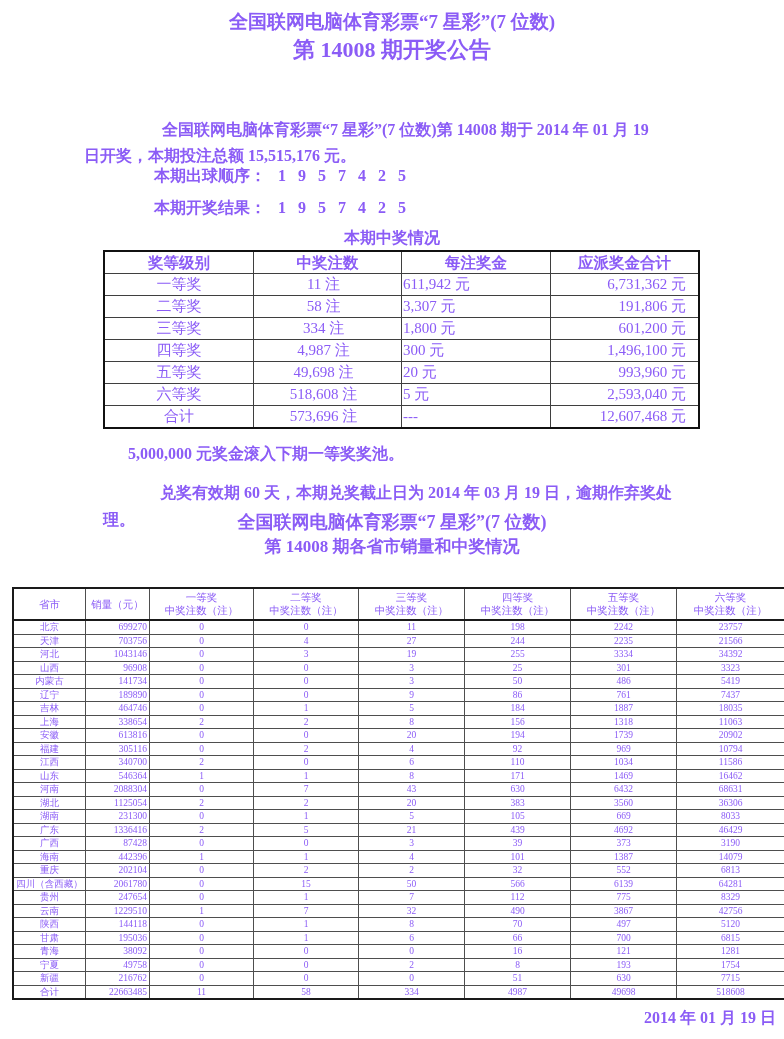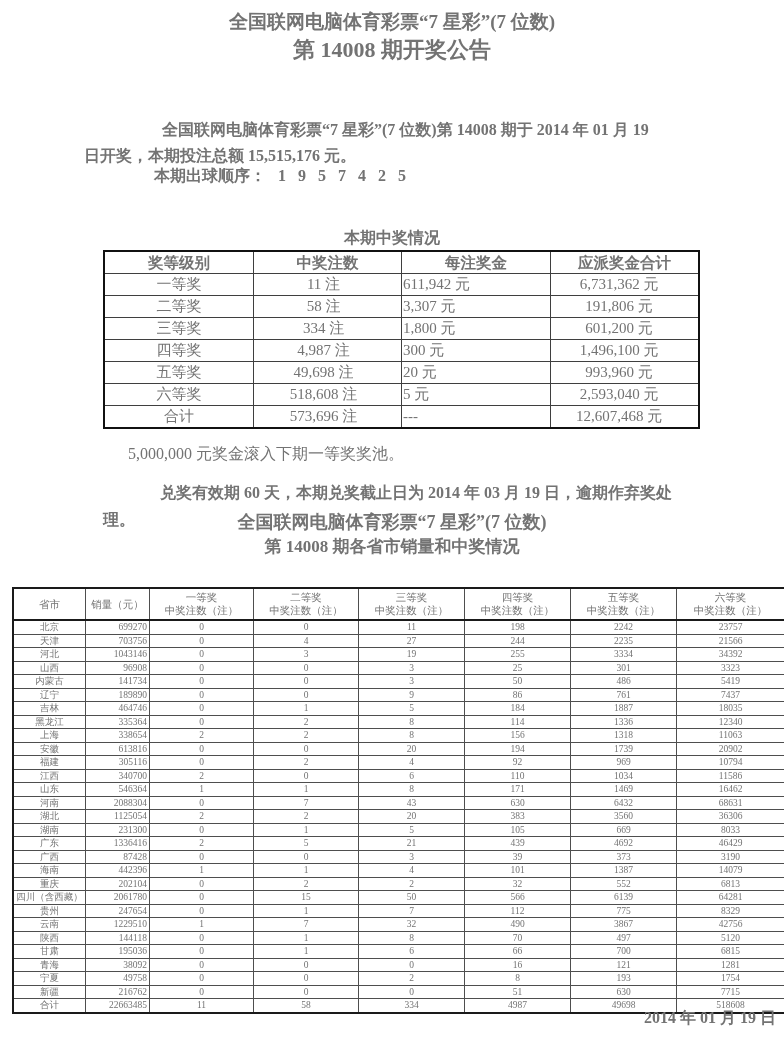--- a/index.html
+++ b/index.html
@@ -1,18 +1,18 @@
 <!DOCTYPE html>
 <html><head>
 <meta charset="utf-8">
 <style>
   html,body{margin:0;padding:0;background:#e8e8e8;}
   .page{
     position:relative;width:784px;height:1039px;background:#ffffff;
-    font-family:"Liberation Serif","DejaVu Serif",serif;color:#737373;
+    font-family:"Liberation Serif","DejaVu Serif",serif;color:#8b5cf6;
     overflow:hidden;margin:0 auto;
   }
   .doc-title{position:absolute;left:0;width:100%;text-align:center;font-weight:bold;}
   .t1{top:9px;font-size:19px;}
   .t2{top:35px;font-size:22px;}
   .t3{top:510px;font-size:18px;}
   .t4{top:535px;font-size:17px;}
   .intro{
     position:absolute;top:101px;left:84px;width:577px;
     font-size:16px;font-weight:bold;line-height:26px;
@@ -30,23 +30,23 @@
   #prize-table th,#prize-table td{
     border:1px solid #3f3f3f;height:19px;line-height:19px;padding:1px;
     font-size:15px;overflow:hidden;white-space:nowrap;
   }
   #prize-table th{font-weight:bold;font-size:15.5px;text-align:center;}
   #prize-table th:nth-child(1){width:146px;} #prize-table th:nth-child(2){width:145px;}
   #prize-table th:nth-child(3){width:146px;} #prize-table th:nth-child(4){width:145px;}
   #prize-table td:nth-child(1){text-align:center;}
   #prize-table td:nth-child(2){text-align:center;padding-right:9px;}
   #prize-table td:nth-child(3){text-align:left;padding-right:10px;}
-  #prize-table td:nth-child(4){text-align:center;padding-right:12px;}
-
-  .rollover{position:absolute;top:428px;left:128px;font-size:16px;font-weight:normal;}
+  #prize-table td:nth-child(4){text-align:right;padding-right:12px;}
+
+  .rollover{position:absolute;top:428px;left:128px;font-size:16px;font-weight:bold;}
   .redeem{
     position:absolute;top:463px;left:103px;width:581px;
     font-size:16px;font-weight:bold;line-height:27px;
     text-indent:57px;word-break:break-all;
   }
 
   #province-table{
     position:absolute;top:587px;left:12px;width:763px;
     border-collapse:collapse;table-layout:fixed;border:2px solid #1a1a1a;
   }
@@ -77,20 +77,23 @@
 <div class="page">
 
   <div class="doc-title t1">全国联网电脑体育彩票“7 星彩”(7 位数)</div>
   <div class="doc-title t2">第 14008 期开奖公告</div>
 
   <p class="intro">全国联网电脑体育彩票“7 星彩”(7 位数)第 14008 期于 2014 年 01 月 19 日开奖，本期投注总额 15,515,176 元。</p>
 
   <div class="kv order">
     <span>本期出球顺序：</span><span class="digits">1 9 5 7 4 2 5</span>
   </div>
+  <div class="kv result">
+    <span>本期开奖结果：</span><span class="digits">1 9 5 7 4 2 5</span>
+  </div>
 
   <div class="cap">本期中奖情况</div>
 
   <table id="prize-table">
     <thead>
       <tr>
           <th>奖等级别</th>
           <th>中奖注数</th>
           <th>每注奖金</th>
           <th>应派奖金合计</th>
@@ -246,30 +249,20 @@
         </tr>
         <tr>
           <td>吉林</td>
           <td>464746</td>
           <td>0</td>
           <td>1</td>
           <td>5</td>
           <td>184</td>
           <td>1887</td>
           <td>18035</td>
-        </tr>
-        <tr>
-          <td>黑龙江</td>
-          <td>335364</td>
-          <td>0</td>
-          <td>2</td>
-          <td>8</td>
-          <td>114</td>
-          <td>1336</td>
-          <td>12340</td>
         </tr>
         <tr>
           <td>上海</td>
           <td>338654</td>
           <td>2</td>
           <td>2</td>
           <td>8</td>
           <td>156</td>
           <td>1318</td>
           <td>11063</td>

